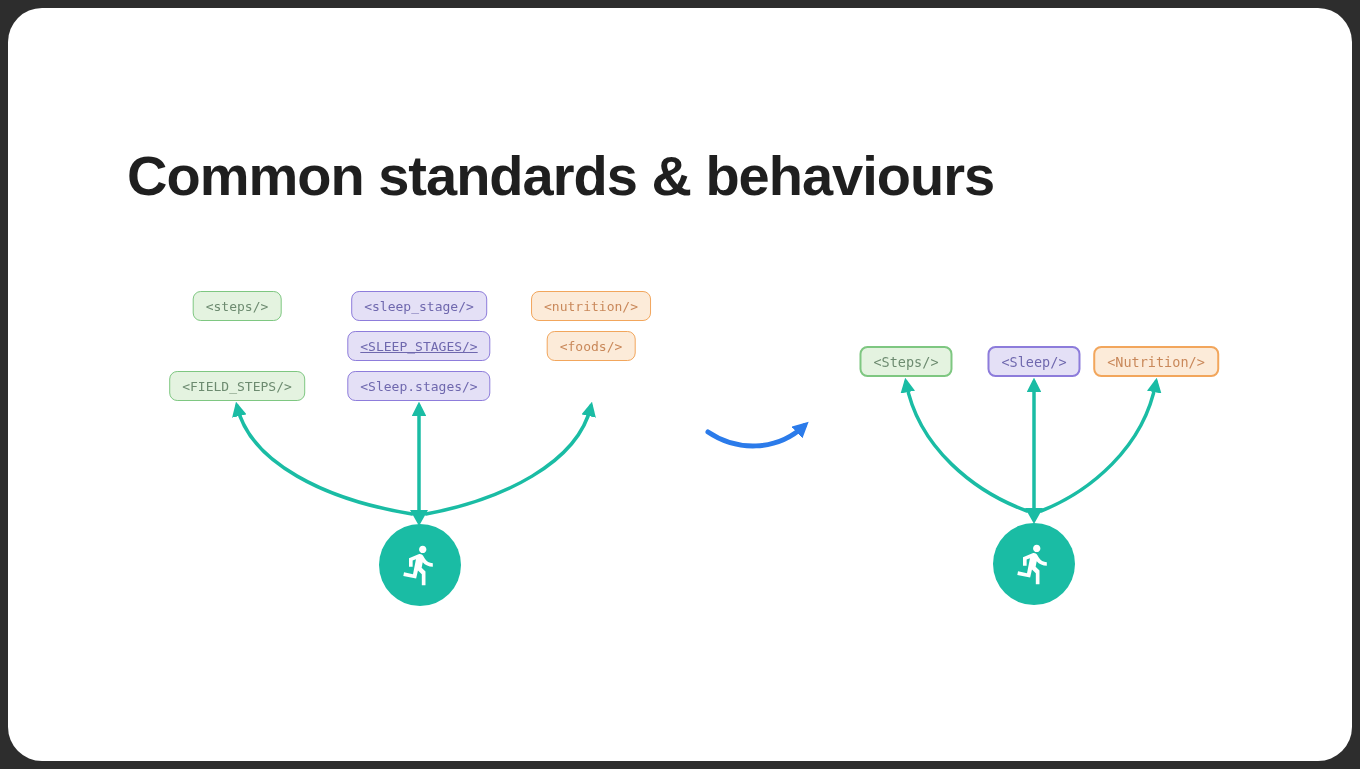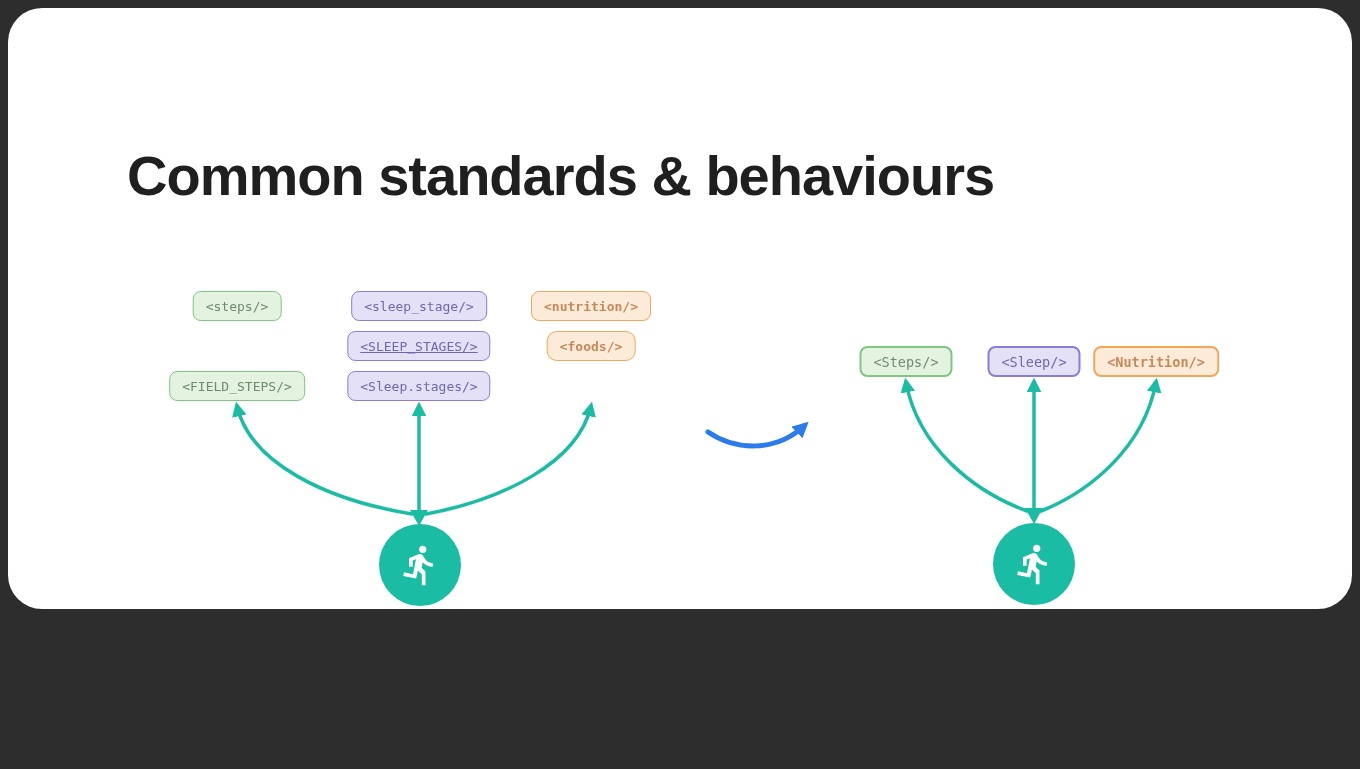--- a/index.html
+++ b/index.html
@@ -21,21 +21,21 @@
   html, body {
     margin: 0; padding: 0;
     width: 1360px; height: 769px;
     background: var(--frame-bg, #2d2d2d);
     overflow: hidden;
     font-family: "Liberation Sans", sans-serif;
   }
   .slide {
     position: absolute;
     left: 8px; top: 8px;
-    width: 1344px; height: 601px;
+    width: 1344px; height: 753px;
     background: var(--slide-bg, #ffffff);
     border-radius: 34px;
   }
   .title {
     position: absolute;
     left: 119px; top: 97px;
     font-size: 56px;
     font-weight: 600;
     letter-spacing: -1px;
     color: var(--title-text, #1f1f1f);
@@ -70,31 +70,31 @@
     border-radius: 8px;
     border: 1.5px solid;
     box-sizing: border-box;
     font-family: "DejaVu Sans Mono", "Liberation Mono", monospace;
     font-size: 13px;
     white-space: nowrap;
   }
   .tag-lg { height: 31px; border-width: 2px; font-size: 13.5px; }
   .green  { background: var(--green-fill);  border-color: var(--green-border);  color: var(--green-text); }
   .purple { background: var(--purple-fill); border-color: var(--purple-border); color: var(--purple-text); }
-  .orange { background: var(--orange-fill); border-color: var(--orange-border); color: var(--orange-text); font-weight: bold; }
+  .orange { background: var(--orange-fill); border-color: var(--orange-border); color: var(--orange-text); }
 
   
   .p-c1r1 { left: 229px; top: 283px; }
   .p-c1r2 { left: 229px; top: 323px; }
   .p-c1r3 { left: 229px; top: 363px; }
   .p-c2r1 { left: 411px; top: 283px; }
   .p-c2r2 { left: 411px; top: 323px; text-decoration: underline; }
   .p-c2r3 { left: 411px; top: 363px; }
   .p-c3r1 { left: 583px; top: 283px; }
-  .p-c3r2 { left: 583px; top: 323px; border-radius: 10px; }
+  .p-c3r2 { left: 583px; top: 323px; }
   .p-c3r3 { left: 583px; top: 363px; }
   
   .p-r1 { left: 898px;  top: 338px; }
   .p-r2 { left: 1026px; top: 338px; }
   .p-r3 { left: 1148px; top: 338px; }
 
   .node {
     position: absolute;
     width: 82px; height: 82px;
     border-radius: 50%;

